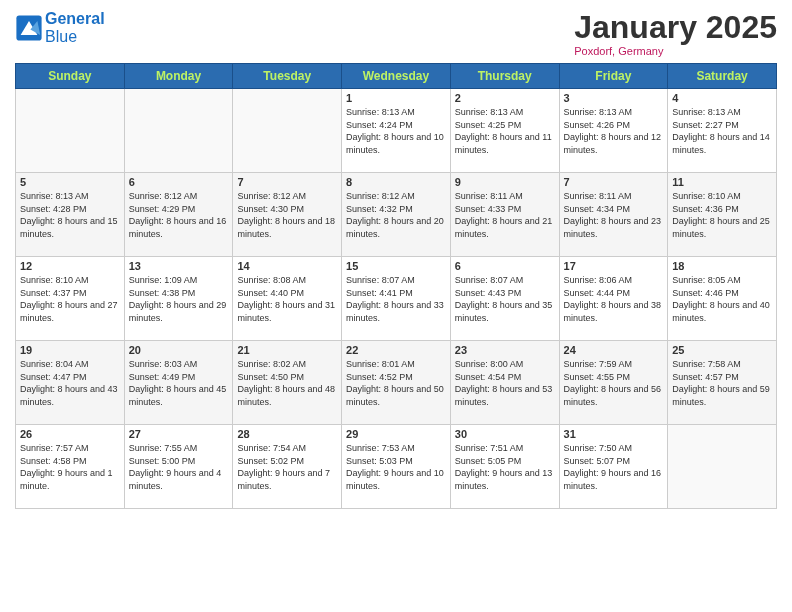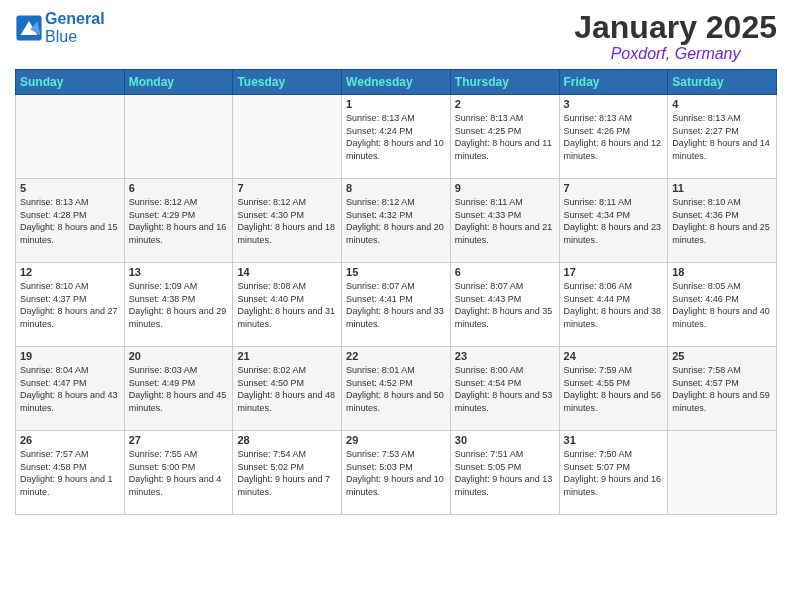--- a/index.html
+++ b/index.html
@@ -24,45 +24,44 @@
       display: flex;
       align-items: center;
       margin-top: 0;
     }
     .logo-icon {
       width: 28px;
       height: 28px;
       margin-right: 2px;
     }
     .title-block {
-      text-align: center;
+      text-align: left;
     }
     .month-title {
       font-size: 32px;
       font-weight: bold;
       color: #333;
       line-height: 1.1;
     }
     .location {
-      font-size: 16px;
-      color: #6d28d9;
-      font-style: italic;
+      font-size: 11px;
+      color: #be185d;
     }
     table {
       width: 100%;
       border-collapse: collapse;
       table-layout: fixed;
     }
     thead tr th {
       background-color: #2b6cb0;
-      color: #5eead4;
+      color: #bef264;
       font-size: 12px;
       font-weight: bold;
       padding: 5px 4px;
-      text-align: left;
+      text-align: center;
       border: 1px solid #1a4f8a;
     }
     tbody tr td {
       border: 1px solid #ccc;
       vertical-align: top;
       padding: 3px 4px;
       font-size: 9.5px;
       color: #333;
       height: 84px;
       background: #fff;

